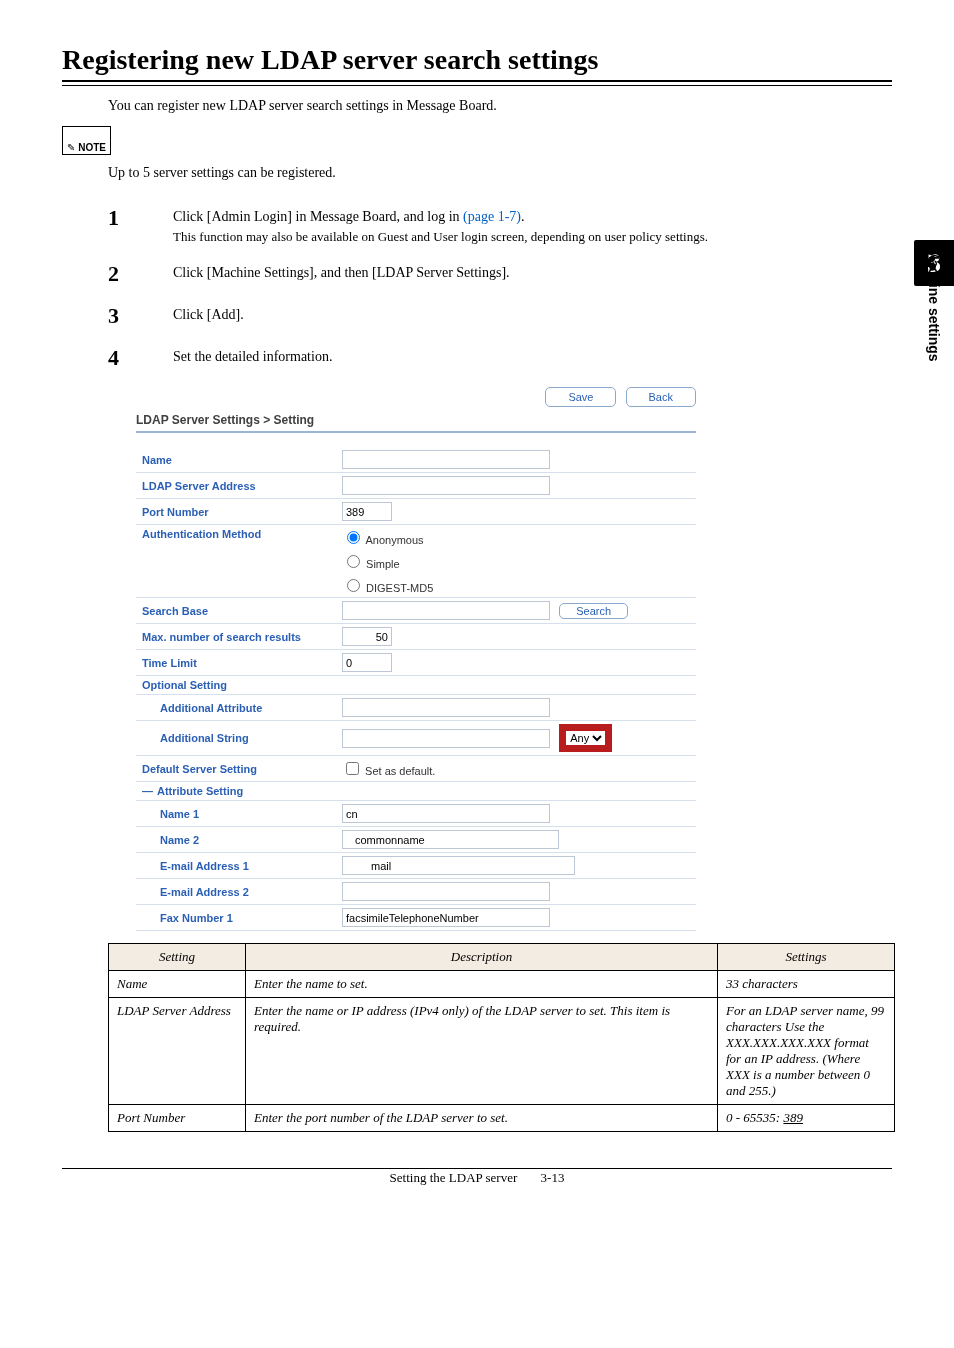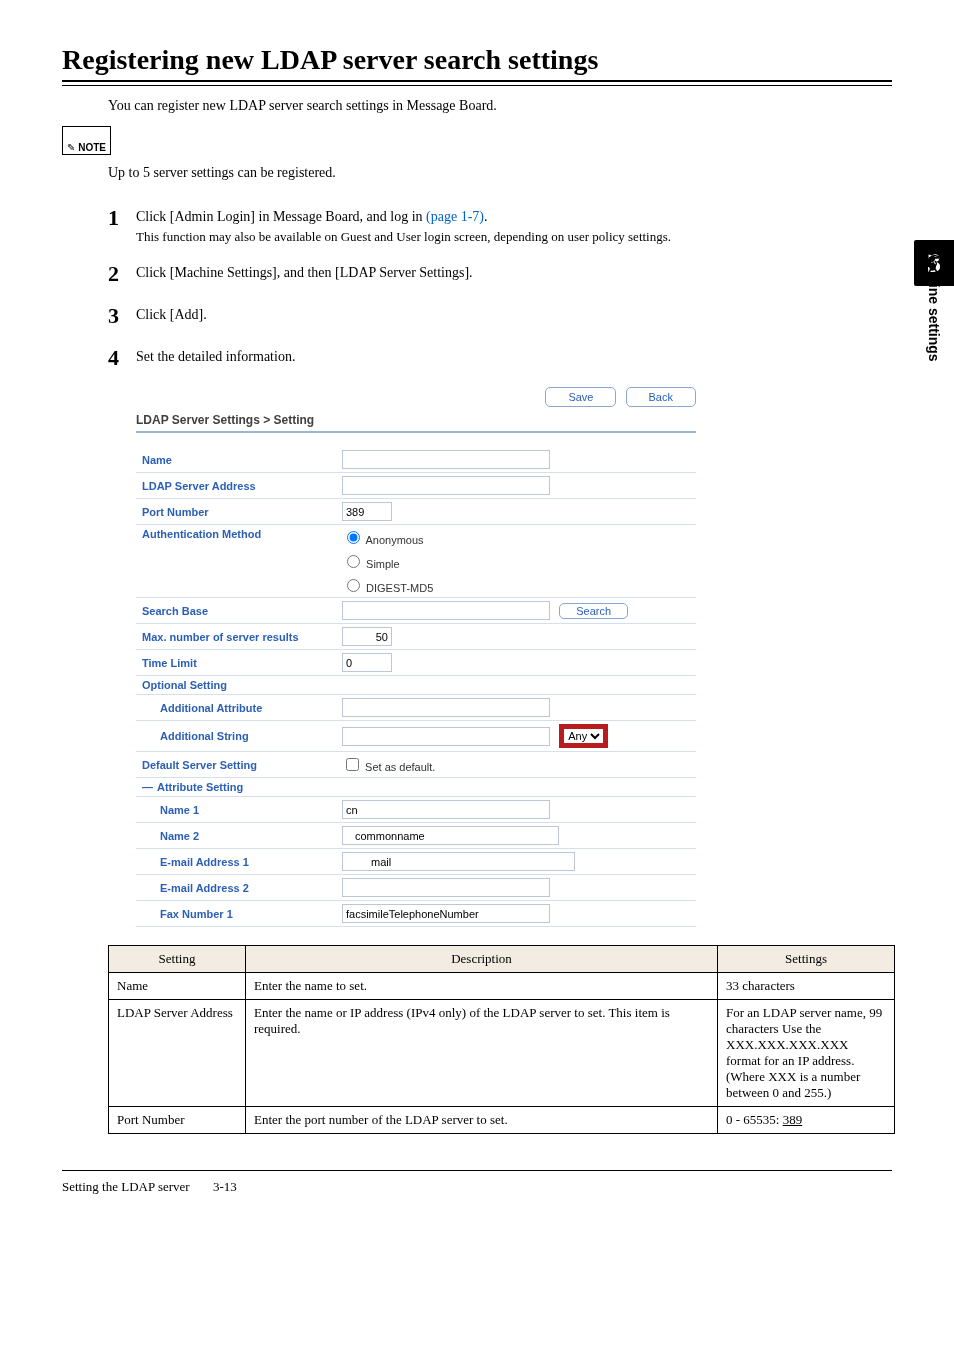--- a/index.html
+++ b/index.html
@@ -90,20 +90,21 @@
     font-family: "Times New Roman", serif;
     font-weight: bold;
     font-size: 22px;
     width: 28px;
     flex-shrink: 0;
   }
   .step .body {
     flex: 1;
     font-size: 14px;
     padding-top: 4px;
+    margin-left: 37px;
   }
   .step .sub {
     font-size: 13px;
     margin-top: 4px;
   }
   .link-blue {
     color: #0060c8;
   }
 
   
@@ -156,21 +157,21 @@
   }
   .form-table input[type=text] {
     border: 1px solid #bcc6d4;
     font-size: 11px;
     padding: 1px 3px;
     height: 15px;
     background: #fff;
   }
   .form-table select {
     font-size: 11px;
-    border: 5px solid #b91c1c;
+    border: 7px solid #b91c1c;
     background: #fff;
   }
   .search-btn {
     display: inline-block;
     border: 1px solid #8aa8cc;
     border-radius: 5px;
     color: #2a5fb5;
     font-size: 11px;
     padding: 1px 16px;
     background: #fff;
@@ -186,44 +187,45 @@
   }
   .plain-row td {
     border-bottom: 1px solid #d6dfec;
   }
 
   
   .info-table {
     margin-left: 46px;
     width: 787px;
     border-collapse: collapse;
-    margin-top: 18px;
+    margin-top: 12px;
     font-size: 13px;
+    font-style: italic;
   }
   .info-table th, .info-table td {
     border: 1px solid #000;
     padding: 5px 8px;
     text-align: left;
     vertical-align: top;
   }
   .info-table th {
     background: #f2ece2;
     font-weight: normal;
     text-align: center;
     font-family: "Times New Roman", serif;
   }
   .info-table th:nth-child(1) { width: 120px; }
   .info-table th:nth-child(3) { width: 160px; }
 
   .footer {
     margin-top: 36px;
     border-top: 1px solid #000;
-    padding-top: 8px;
+    padding-top: 1px;
     font-size: 13px;
-    text-align: left;
+    text-align: center;
   }
   .footer .sep { margin: 0 10px; }
 </style>
 </head>
 <body>
 
 <div class="page">
 
   <div class="side-tab">
     <div class="num-box">3</div>
@@ -295,21 +297,21 @@
       </tr>
       <tr>
         <td class="lbl"></td>
         <td><input type="radio" style=""> <span>DIGEST-MD5</span></td>
       </tr>
       <tr>
         <td class="lbl">Search Base</td>
         <td><input type="text" style="width: 200px;"> &nbsp; <span class="search-btn">Search</span></td>
       </tr>
       <tr>
-        <td class="lbl">Max. number of server results</td>
+        <td class="lbl">Max. number of search results</td>
         <td><input type="text" style="width: 42px; text-align: right;" value="50"></td>
       </tr>
       <tr>
         <td class="lbl">Time Limit</td>
         <td><input type="text" style="width: 42px;" value="0"></td>
       </tr>
       <tr>
         <td class="lbl" colspan="2">Optional Setting</td>
       </tr>
       <tr>

